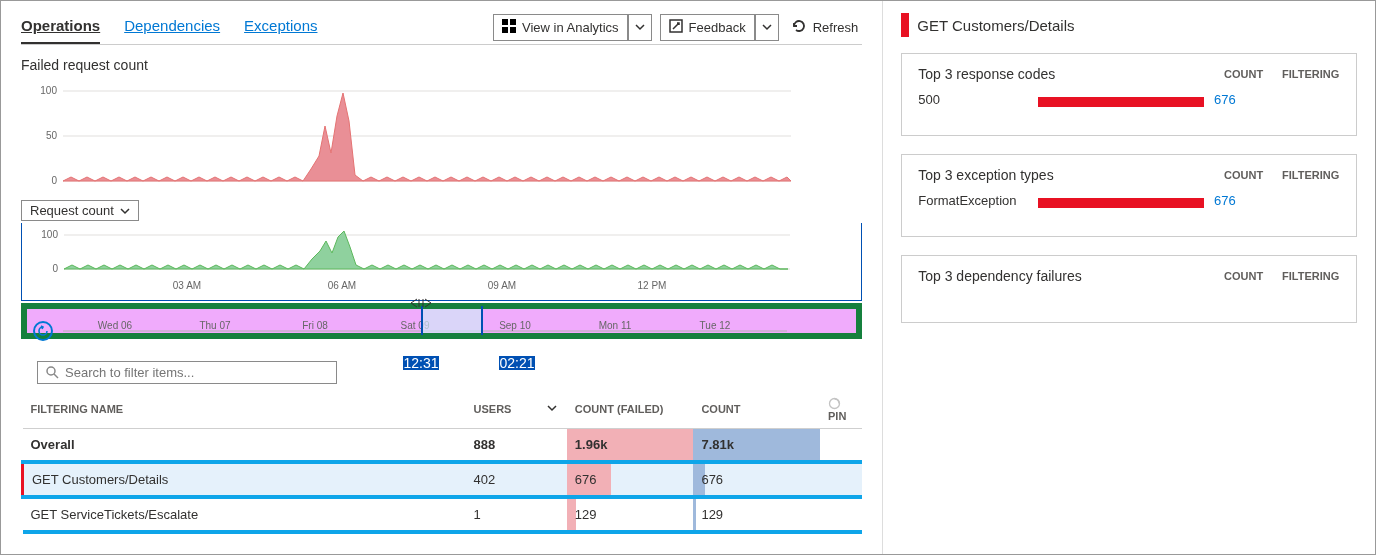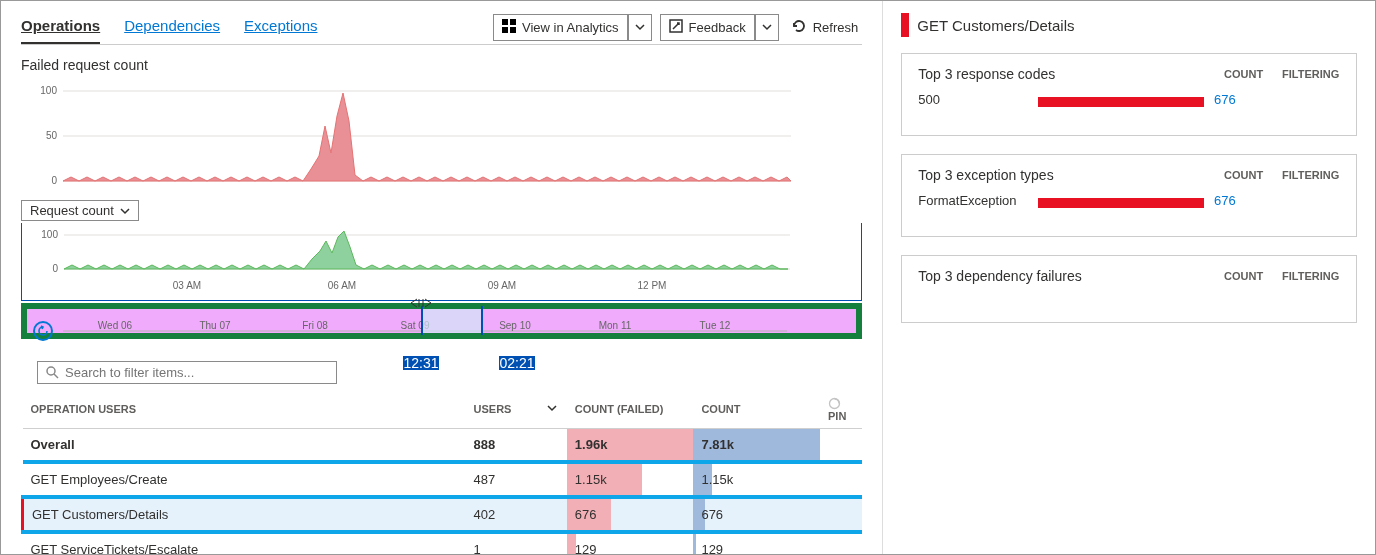--- a/index.html
+++ b/index.html
@@ -206,21 +206,21 @@
             <circle cx="5" cy="5" r="4" fill="none" stroke="#888" stroke-width="1.5"></circle>
             <line x1="8" y1="8" x2="12" y2="12" stroke="#888" stroke-width="1.5"></line>
           </svg>
         <input placeholder="Search to filter items..." style="">
       </div>
     </div>
 
     <table class="ops">
       <thead>
         <tr>
-          <th style="width:420px">OPERATION USERS</th>
+          <th style="width:420px">FILTERING NAME</th>
           <th style="width:70px">USERS</th>
           <th style="width:20px"><svg width="10" height="10" viewBox="0 0 10 10">
                 <path d="M1 3 L5 7 L9 3" stroke="#323130" fill="none" stroke-width="1.5"></path>
               </svg></th>
           <th style="width:120px">COUNT (FAILED)</th>
           <th style="width:120px">COUNT</th>
           <th style="width:40px;text-align:left">
             <svg width="13" height="13" viewBox="0 0 13 13" style="vertical-align:middle;margin-right:4px;opacity:.5">
                 <circle cx="6.5" cy="6.5" r="5" fill="none" stroke="#888" stroke-width="1.3"></circle>
                 <path d="M6.5 2 A4.5 4.5 0 0 1 11 6.5" fill="none" stroke="#888" stroke-width="1.3"></path>
@@ -231,28 +231,20 @@
       </thead>
       <tbody id="ops-body">
           <tr class="overall ">
             <td>Overall</td>
             <td>888</td>
             <td></td>
             <td class="bar-cell"><div class="bar red" style="width:100%"></div><span class="bar-label">1.96k</span></td>
             <td class="bar-cell"><div class="bar blue" style="width:100%"></div><span class="bar-label">7.81k</span></td>
             <td></td>
           </tr>
-          <tr class="">
-            <td>GET Employees/Create</td>
-            <td>487</td>
-            <td></td>
-            <td class="bar-cell"><div class="bar red" style="width:59%"></div><span class="bar-label">1.15k</span></td>
-            <td class="bar-cell"><div class="bar blue" style="width:15%"></div><span class="bar-label">1.15k</span></td>
-            <td></td>
-          </tr>
           <tr class="selected">
             <td>GET Customers/Details</td>
             <td>402</td>
             <td></td>
             <td class="bar-cell"><div class="bar red" style="width:35%"></div><span class="bar-label">676</span></td>
             <td class="bar-cell"><div class="bar blue" style="width:9%"></div><span class="bar-label">676</span></td>
             <td></td>
           </tr>
           <tr class="">
             <td>GET ServiceTickets/Escalate</td>

